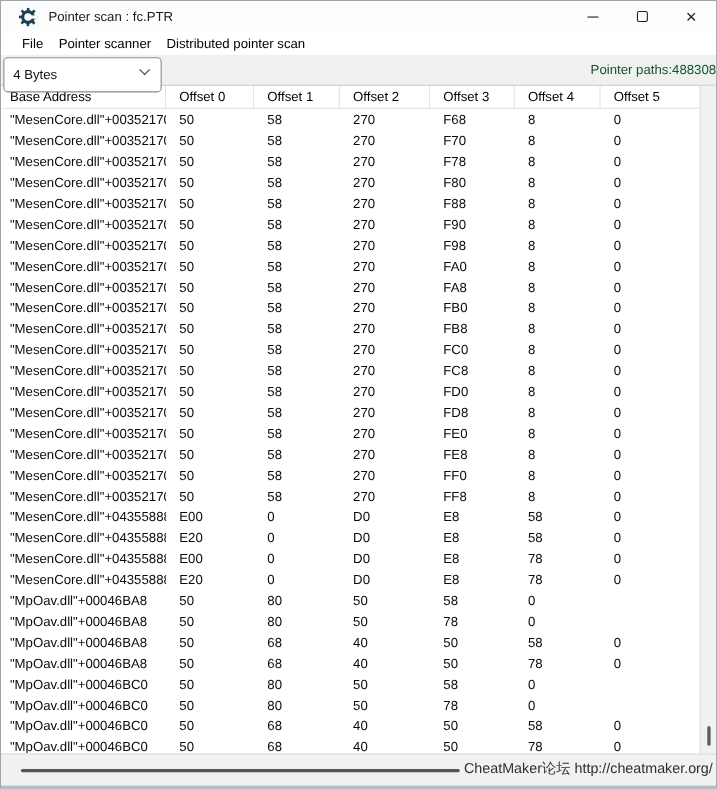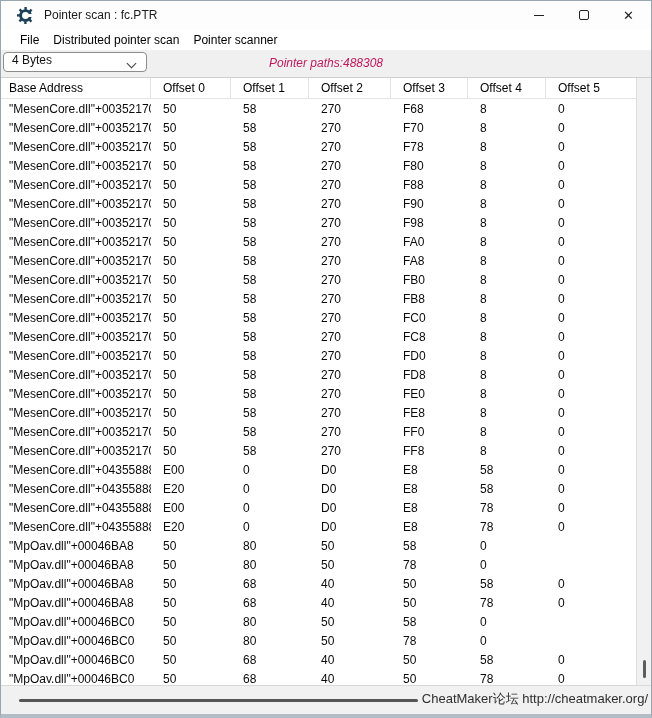--- a/index.html
+++ b/index.html
@@ -19,25 +19,25 @@
   .glyph-min { width:10px; height:1px; background:#222; display:block; }
   .glyph-max { width:10px; height:10px; border:1px solid #222; border-radius:2px; display:block; }
   .glyph-close { font-size:13px; line-height:1; }
 
   
   .menubar { flex:0 0 21px; background:#fff; display:flex; align-items:center; padding-left:12px; }
   .menu-item { padding:0 7px; height:100%; display:flex; align-items:center; color:#000; }
 
   
   .controlrow { flex:0 0 28px; background:#f0f0f0; position:relative; border-bottom:1px solid #cfcfcf; }
-  .combo { position:absolute; left:2px; top:2px; width:144px; height:20px; background:#fff;
-    border:1px solid #8c8c8c; border-radius:4px; display:flex; padding-left:8px; }
+  .combo { position:absolute; left:2px; top:2px; width:144px; height:32px; background:#fff;
+    border:1px solid #8c8c8c; border-radius:4px; display:flex; align-items:center; padding-left:8px; }
   .combo-chevron { position:absolute; right:11px; top:7px; width:7px; height:7px;
     border-right:1.4px solid #3c3c3c; border-bottom:1.4px solid #3c3c3c; transform:rotate(45deg); }
-  .paths-label { text-align:center; line-height:27px; color:#be185d;font-style:italic; }
+  .paths-label { text-align:right; line-height:27px; color:#14532d; }
 
   
   .main { flex:1 1 auto; display:flex; min-height:0; }
   .table-area { flex:1 1 auto; display:flex; flex-direction:column; overflow:hidden; background:#fff; }
   .header-row { flex:0 0 21px; display:flex; border-bottom:1px solid #e4e4e4; background:#fff; }
   .hcell { border-right:1px solid #e4e4e4; display:flex; align-items:center; padding-left:12px;
     overflow:hidden; white-space:nowrap; color:#000; }
   .hcell:last-child { border-right:none; }
   .tbody { flex:1 1 auto; overflow:hidden; }
   .trow { height:19px; display:flex; align-items:center; }
@@ -87,22 +87,22 @@
         <span class="glyph-max"></span>
       </div>
       <div class="caption-btn">
         <span class="glyph-close">✕</span>
       </div>
     </div>
   </div>
 
   <div class="menubar">
       <div class="menu-item">File</div>
+      <div class="menu-item">Pointer scanner</div>
       <div class="menu-item">Distributed pointer scan</div>
-      <div class="menu-item">Pointer scanner</div>
     </div>
 
   <div class="controlrow">
     <div class="combo">
       <span>4 Bytes</span>
       <span class="combo-chevron"></span>
     </div>
     <div class="paths-label">Pointer paths:488308</div>
   </div>
 

